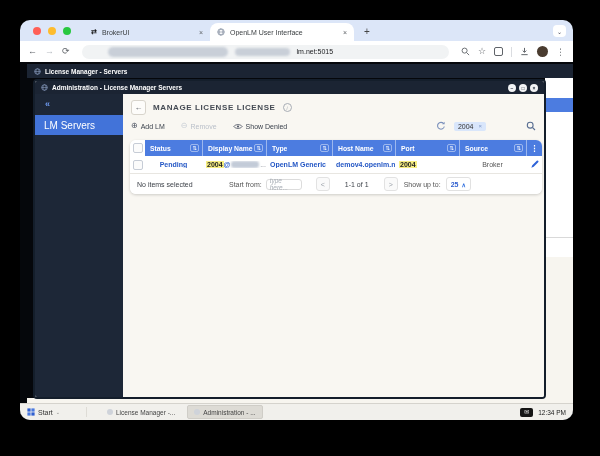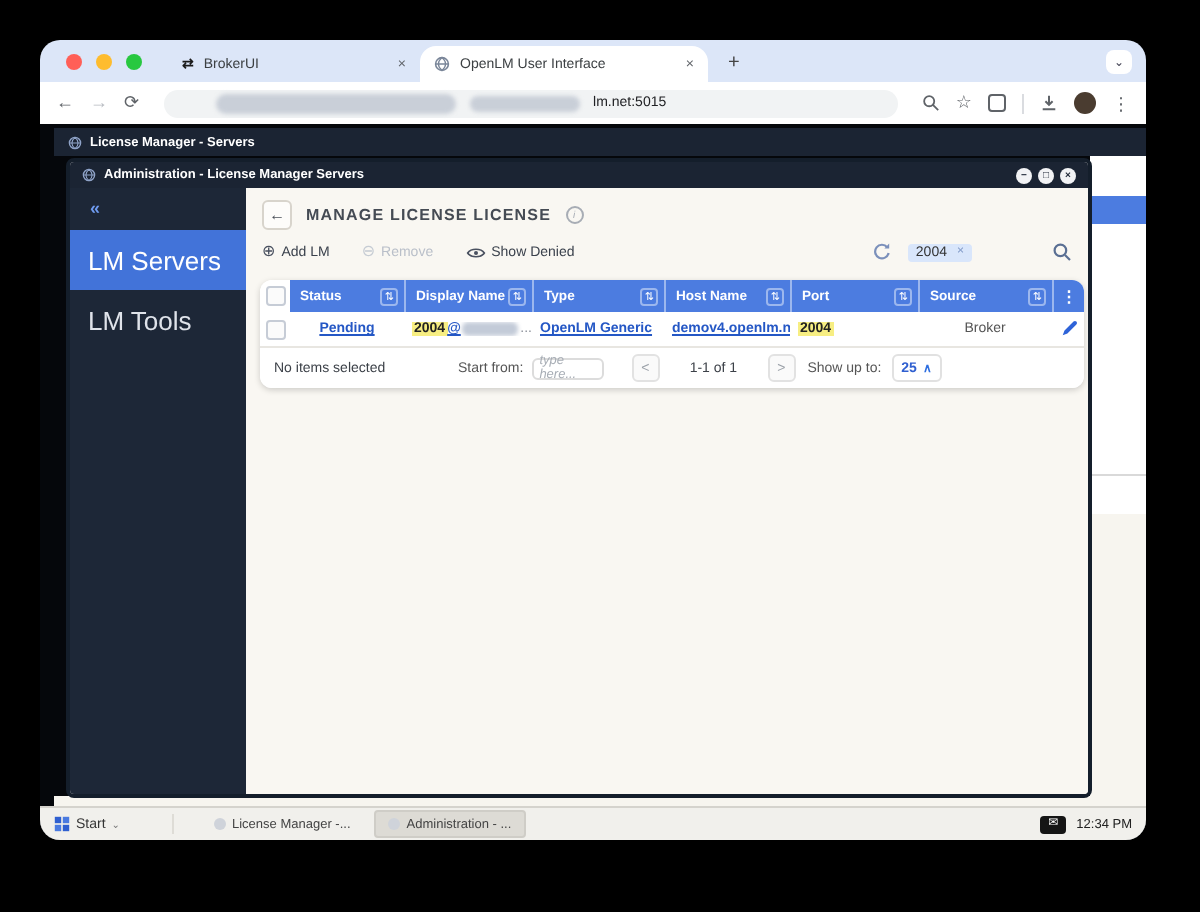--- a/index.html
+++ b/index.html
@@ -48,21 +48,21 @@
          border:2px solid #141e2b;border-radius:4px;box-sizing:border-box;overflow:hidden;
          display:flex;flex-direction:column;}
   .inner-titlebar{height:13px;background:#1b2433;display:flex;align-items:center;gap:4px;
                   padding:0 6px;flex:0 0 auto;}
   .wbtns{margin-left:auto;display:flex;gap:3px;}
   .wbtn{width:8px;height:8px;border-radius:50%;background:#f2f3f5;color:#1b2433;font-size:5px;
         line-height:8px;text-align:center;font-weight:bold;}
   .inner-body{flex:1;display:flex;min-height:0;}
   .sidebar{width:88px;background:#1d2737;flex:0 0 auto;}
   .collapse{color:#6f9bf0;font-size:9px;font-weight:bold;padding:5px 0 6px 10px;}
-  .side-item{height:30px;display:flex;align-items:center;padding-left:9px;font-size:13px;color:#dfe3ea;}
+  .side-item{height:20px;display:flex;align-items:center;padding-left:9px;font-size:10px;color:#dfe3ea;}
   .side-item.active{background:#4273d9;color:#fff;}
   .main{flex:1;background:#f9f7f2;border-top-left-radius:6px;position:relative;min-width:0;}
   .panel-header{display:flex;align-items:center;gap:7px;padding:6px 8px 2px 8px;}
   .backbtn{width:13px;height:13px;border:1px solid #d8d4cc;border-radius:3px;background:#fdfcfa;
            display:flex;align-items:center;justify-content:center;font-size:8px;color:#4a4f58;}
   .panel-title{font-size:8px;font-weight:bold;letter-spacing:.6px;color:#454b54;}
   .infoic{width:7px;height:7px;border:1px solid #a8adb5;border-radius:50%;color:#a8adb5;font-size:5px;
           display:flex;align-items:center;justify-content:center;font-style:italic;}
   .panel-toolbar{display:flex;align-items:center;gap:4px;padding:4px 8px 5px 8px;}
   .tbtn{display:flex;align-items:center;gap:3px;font-size:7px;color:#3a414c;margin-right:12px;}
@@ -217,23 +217,20 @@
           </div>
         </div>
 
         <div class="inner-body">
 
           <div class="sidebar">
             <div class="collapse">«</div>
             <div class="side-item active">
               <span>LM Servers</span>
             </div>
-            <div class="side-item">
-              <span>LM Tools</span>
-            </div>
           </div>
 
           <div class="main">
             <div class="panel-header">
               <div class="backbtn">←</div>
               <div class="panel-title">MANAGE LICENSE LICENSE</div>
               <div class="infoic">i</div>
             </div>
 
             <div class="panel-toolbar">

